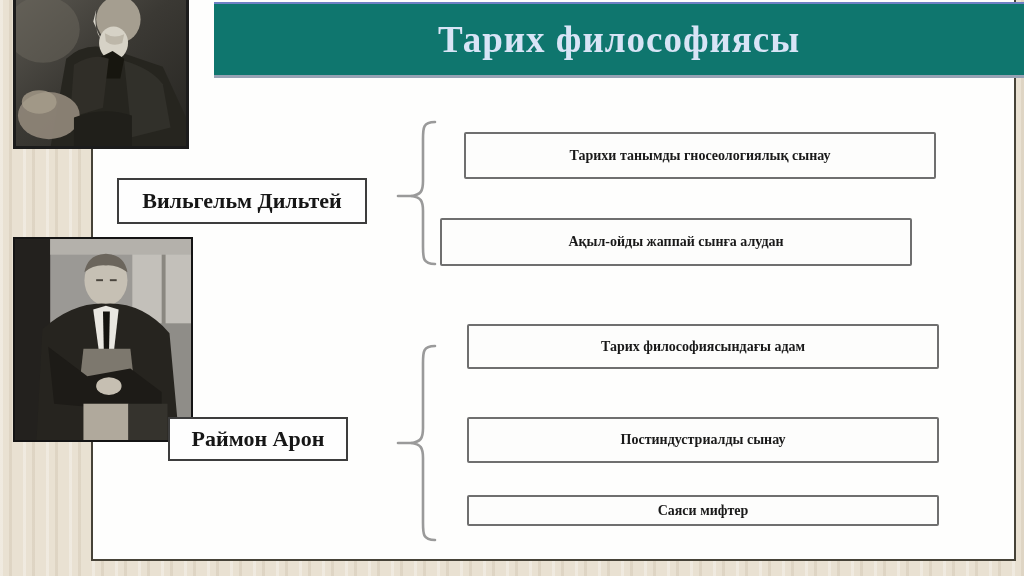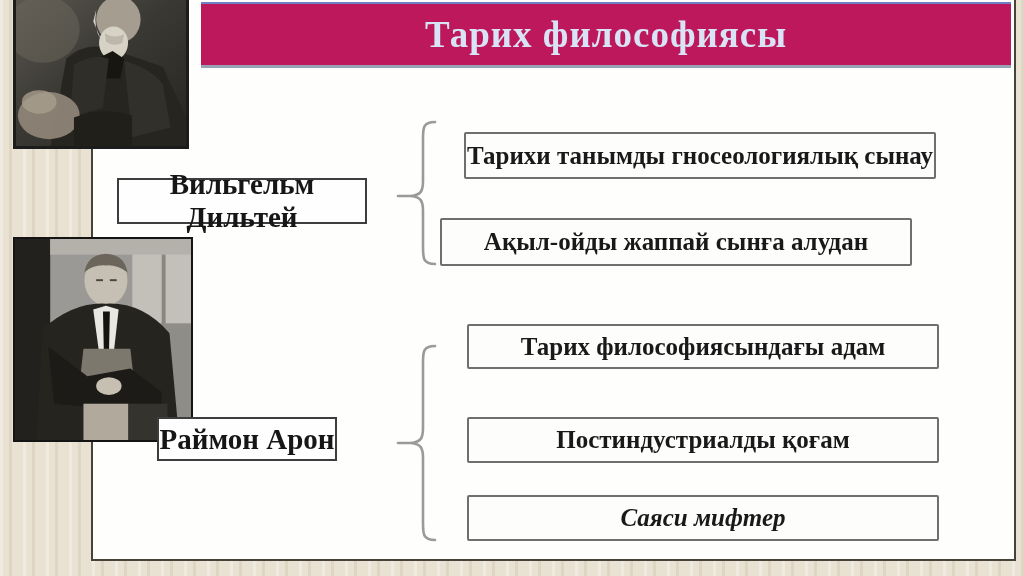--- a/index.html
+++ b/index.html
@@ -10,53 +10,53 @@
     background-image:repeating-linear-gradient(90deg,
       rgba(255,255,255,.30) 0 3px, rgba(255,255,255,0) 3px 9px,
       rgba(150,130,100,.13) 9px 12px, rgba(255,255,255,0) 12px 23px);
   }
   .panel{
     position:absolute;left:91px;top:0;width:925px;height:561px;
     background:#fefefd;border:2px solid #474338;border-top:none;
     box-sizing:border-box;
   }
   .title-bar{
-    position:absolute;left:201px;top:2px;width:810px;height:66px;
+    position:absolute;left:214px;top:2px;width:810px;height:76px;
     box-sizing:border-box;
-    background:#be185d;
+    background:#0f766e;
     border-top:2px solid #6e80c4;
     border-bottom:3px solid #97a2b4;
     display:flex;align-items:center;justify-content:center;
   }
   .title-bar span{
     color:#d8e4f6;font-size:37px;font-weight:bold;letter-spacing:1px;
   }
   .photo{position:absolute;box-sizing:border-box;background:#333;}
   .photo svg{display:block;width:100%;height:100%;}
   .photo1{left:13px;top:0;width:176px;height:149px;border:3px solid #1c1c1c;border-top:none;}
   .photo2{left:13px;top:237px;width:180px;height:205px;border:2px solid #141414;}
   .namebox{
     position:absolute;box-sizing:border-box;background:#fefefe;
     border:2px solid #3d3d3d;
     display:flex;align-items:center;justify-content:center;
-    font-weight:bold;color:#161616;font-size:29px;text-align:center;
+    font-weight:bold;color:#161616;font-size:22px;text-align:center;
   }
   .nb1{left:117px;top:178px;width:250px;height:46px;}
-  .nb2{left:157px;top:417px;width:180px;height:44px;justify-content:center;}
+  .nb2{left:168px;top:417px;width:180px;height:44px;justify-content:center;}
   .itembox{
     position:absolute;box-sizing:border-box;background:#fdfdfc;
     border:2px solid #6f6f6f;border-radius:2px;
     display:flex;align-items:center;justify-content:center;
-    font-weight:bold;color:#191919;font-size:25px;text-align:center;
+    font-weight:bold;color:#191919;font-size:14px;text-align:center;
   }
   .ib1a{left:464px;top:132px;width:472px;height:47px;}
   .ib1b{left:440px;top:218px;width:472px;height:48px;}
   .ib2a{left:467px;top:324px;width:472px;height:45px;}
   .ib2b{left:467px;top:417px;width:472px;height:46px;}
-  .ib2c{left:467px;top:495px;width:472px;height:46px;font-style:italic;}
+  .ib2c{left:467px;top:495px;width:472px;height:31px;}
   .brace{position:absolute;}
   .brace path{stroke:#9a9a9a;stroke-width:2.6;fill:none;stroke-linecap:round;}
   .brace1{left:396px;top:119px;width:46px;height:148px;}
   .brace2{left:396px;top:343px;width:46px;height:200px;}
 </style>
 </head>
 <body>
 
 <div class="panel"></div>
 
@@ -131,17 +131,17 @@
 <div class="itembox ib1a">
   <span>Тарихи танымды гносеологиялық сынау</span>
 </div>
 <div class="itembox ib1b">
   <span>Ақыл-ойды жаппай сынға алудан</span>
 </div>
 <div class="itembox ib2a">
   <span>Тарих философиясындағы адам</span>
 </div>
 <div class="itembox ib2b">
-  <span>Постиндустриалды қоғам</span>
+  <span>Постиндустриалды сынау</span>
 </div>
 <div class="itembox ib2c">
   <span>Саяси мифтер</span>
 </div>
 
 </body></html>

